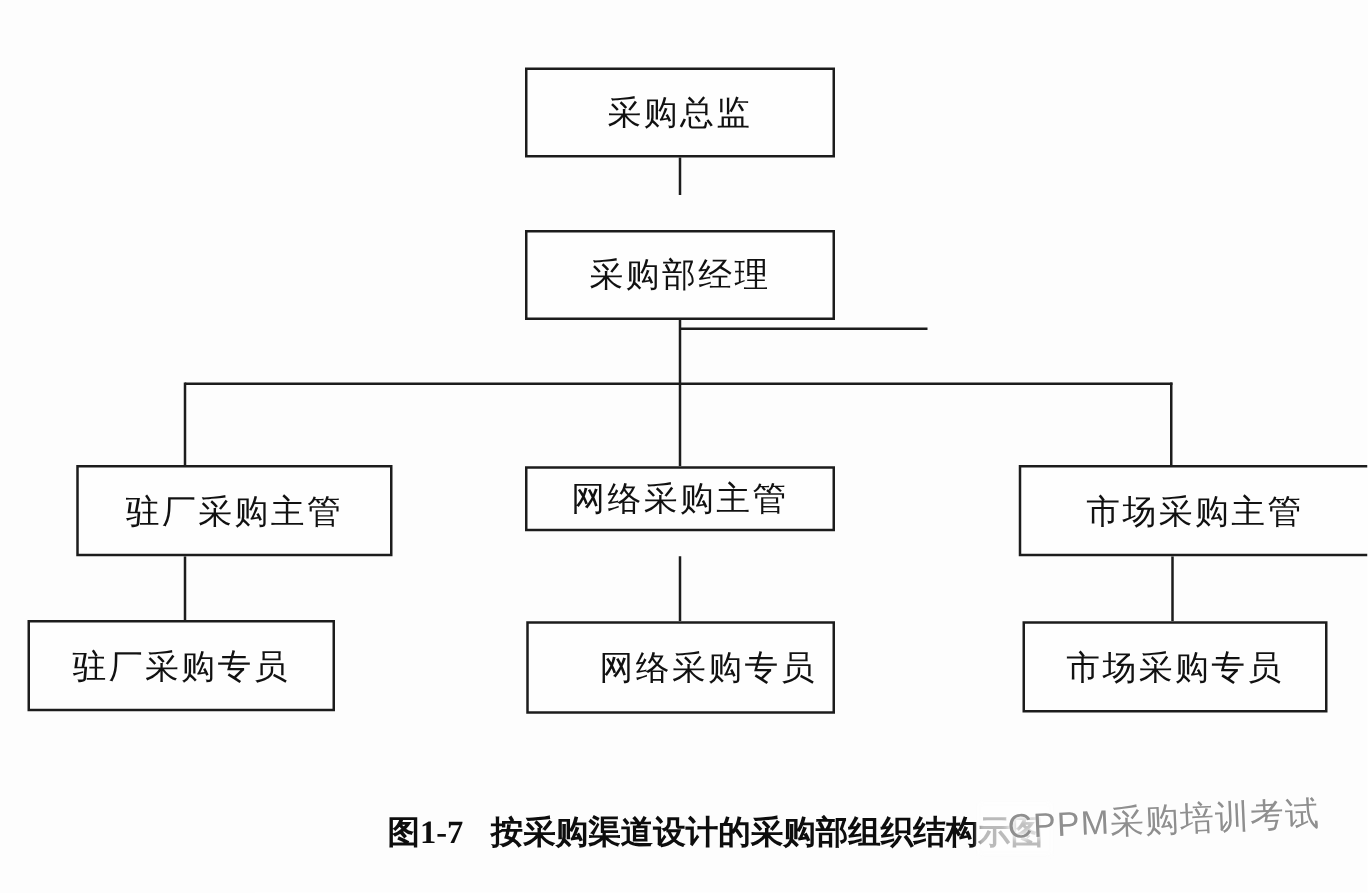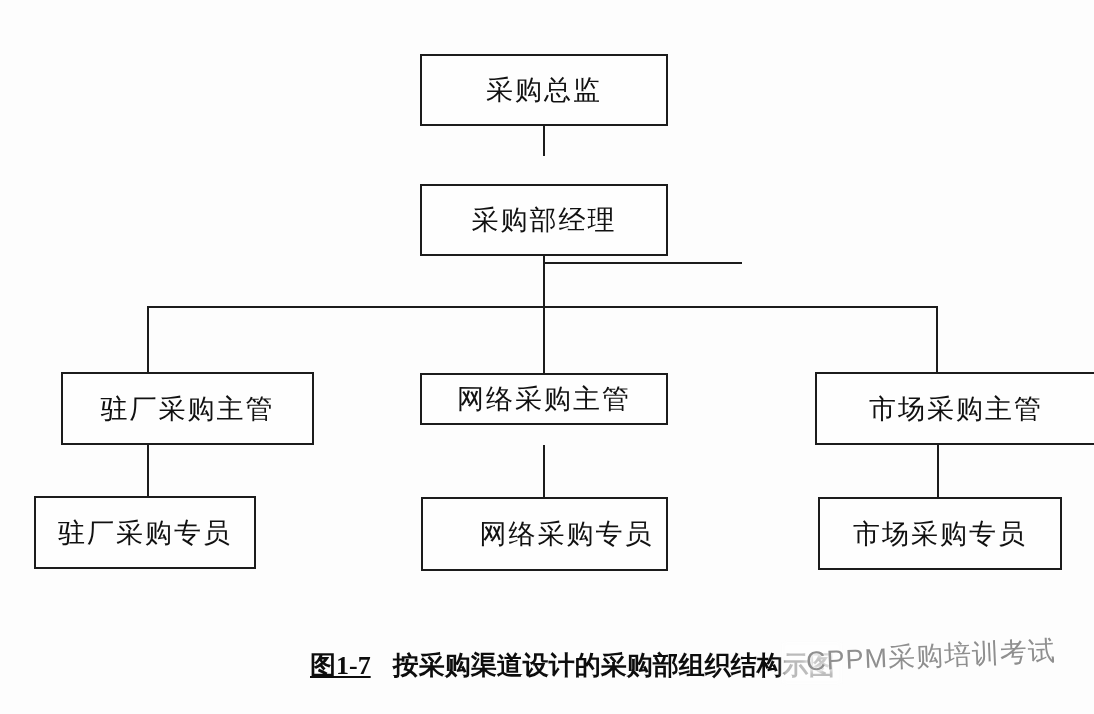--- a/index.html
+++ b/index.html
@@ -35,21 +35,21 @@
   .caption {
     position: absolute;
     left: 310px;
     top: 648px;
     font-size: 26px;
     font-weight: bold;
     color: #0d0d0d;
     white-space: nowrap;
     font-family: "Liberation Serif", "DejaVu Serif", serif;
   }
-  .caption .fig-label { margin-right: 22px; text-decoration: underline; }
+  .caption .fig-label { margin-right: 22px; }
   .smudge {
     position: absolute;
     left: 782px;
     top: 642px;
     width: 60px;
     height: 42px;
     background: rgba(253,253,253,0.72);
     filter: blur(2px);
   }
   .watermark {
@@ -84,21 +84,21 @@
 
   <div class="node" style="left:420px; top:156px; width:248px; height:72px;margin-top:28px;">采购部经理</div>
 
 
   <div class="node" style="left:25px; top:372px; width:253px; height:73px;margin-left:36px;">驻厂采购主管</div>
 
   <div class="node" style="left:420px; top:373px; width:248px; height:52px;">网络采购主管</div>
 
   <div class="node" style="left:815px; top:372px; width:282px; height:73px;">市场采购主管</div>
 
-  <div class="node" style="left:34px; top:496px; width:222px; height:73px;">驻厂采购专员</div>
+  <div class="node" style="left:22px; top:496px; width:246px; height:73px;">驻厂采购专员</div>
 
   <div class="node" style="left:421px; top:497px; width:247px; height:74px;padding-left:44px;">网络采购专员</div>
 
   <div class="node" style="left:818px; top:497px; width:244px; height:73px;">市场采购专员</div>
 
   <div class="caption">
     <span class="fig-label">图1-7</span><span>按采购渠道设计的采购部组织结构示图</span>
   </div>
 
   <div class="smudge"></div>

